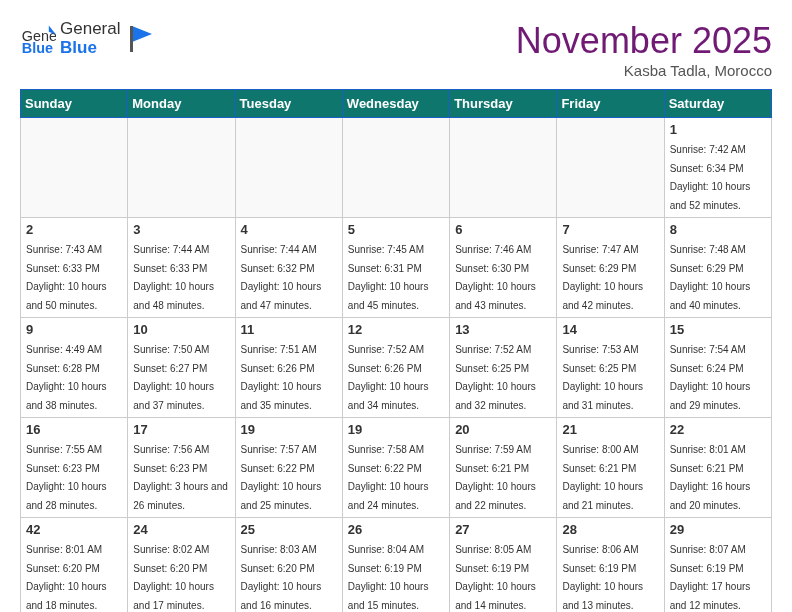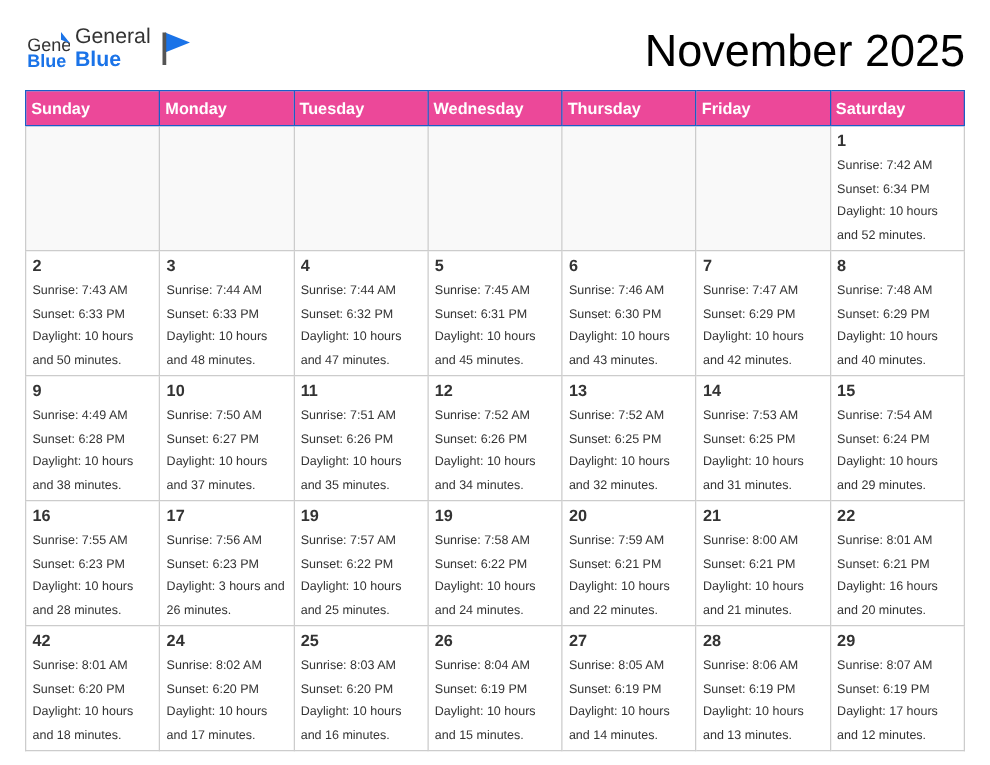--- a/index.html
+++ b/index.html
@@ -23,34 +23,34 @@
     }
     .logo-icon {
       width: 36px;
       height: 36px;
     }
     .title-block {
       text-align: right;
     }
     .month-title {
       font-size: 36px;
-      color: #000000;
+      color: #701a75;
       font-weight: normal;
     }
     .subtitle {
       font-size: 15px;
       color: #555;
     }
     .calendar {
       width: 100%;
       border-collapse: collapse;
       border: 1px solid #ccc;
     }
     .calendar th {
-      background: #ec4899;
+      background: #0f766e;
       color: #fff;
       font-size: 13px;
       font-weight: bold;
       padding: 6px 4px;
       text-align: left;
       border: 1px solid #1a5fc7;
     }
     .calendar td {
       border: 1px solid #ccc;
       vertical-align: top;
@@ -90,20 +90,21 @@
       <span style="font-size:17px;color:#333;font-family:Arial;">General</span>
       <span style="font-size:17px;color:#1a73e8;font-weight:bold;font-family:Arial;">Blue</span>
     </div>
     <svg width="30" height="30" viewBox="0 0 30 30">
       <polygon points="8,2 28,10 8,18" fill="#1a73e8"></polygon>
       <rect x="6" y="2" width="3" height="26" fill="#555"></rect>
     </svg>
   </div>
   <div class="title-block">
     <div class="month-title">November 2025</div>
+    <div class="subtitle">Kasba Tadla, Morocco</div>
   </div>
 </div>
 
 <table class="calendar">
   <thead>
     <tr>
       <th>Sunday</th>
       <th>Monday</th>
       <th>Tuesday</th>
       <th>Wednesday</th>

